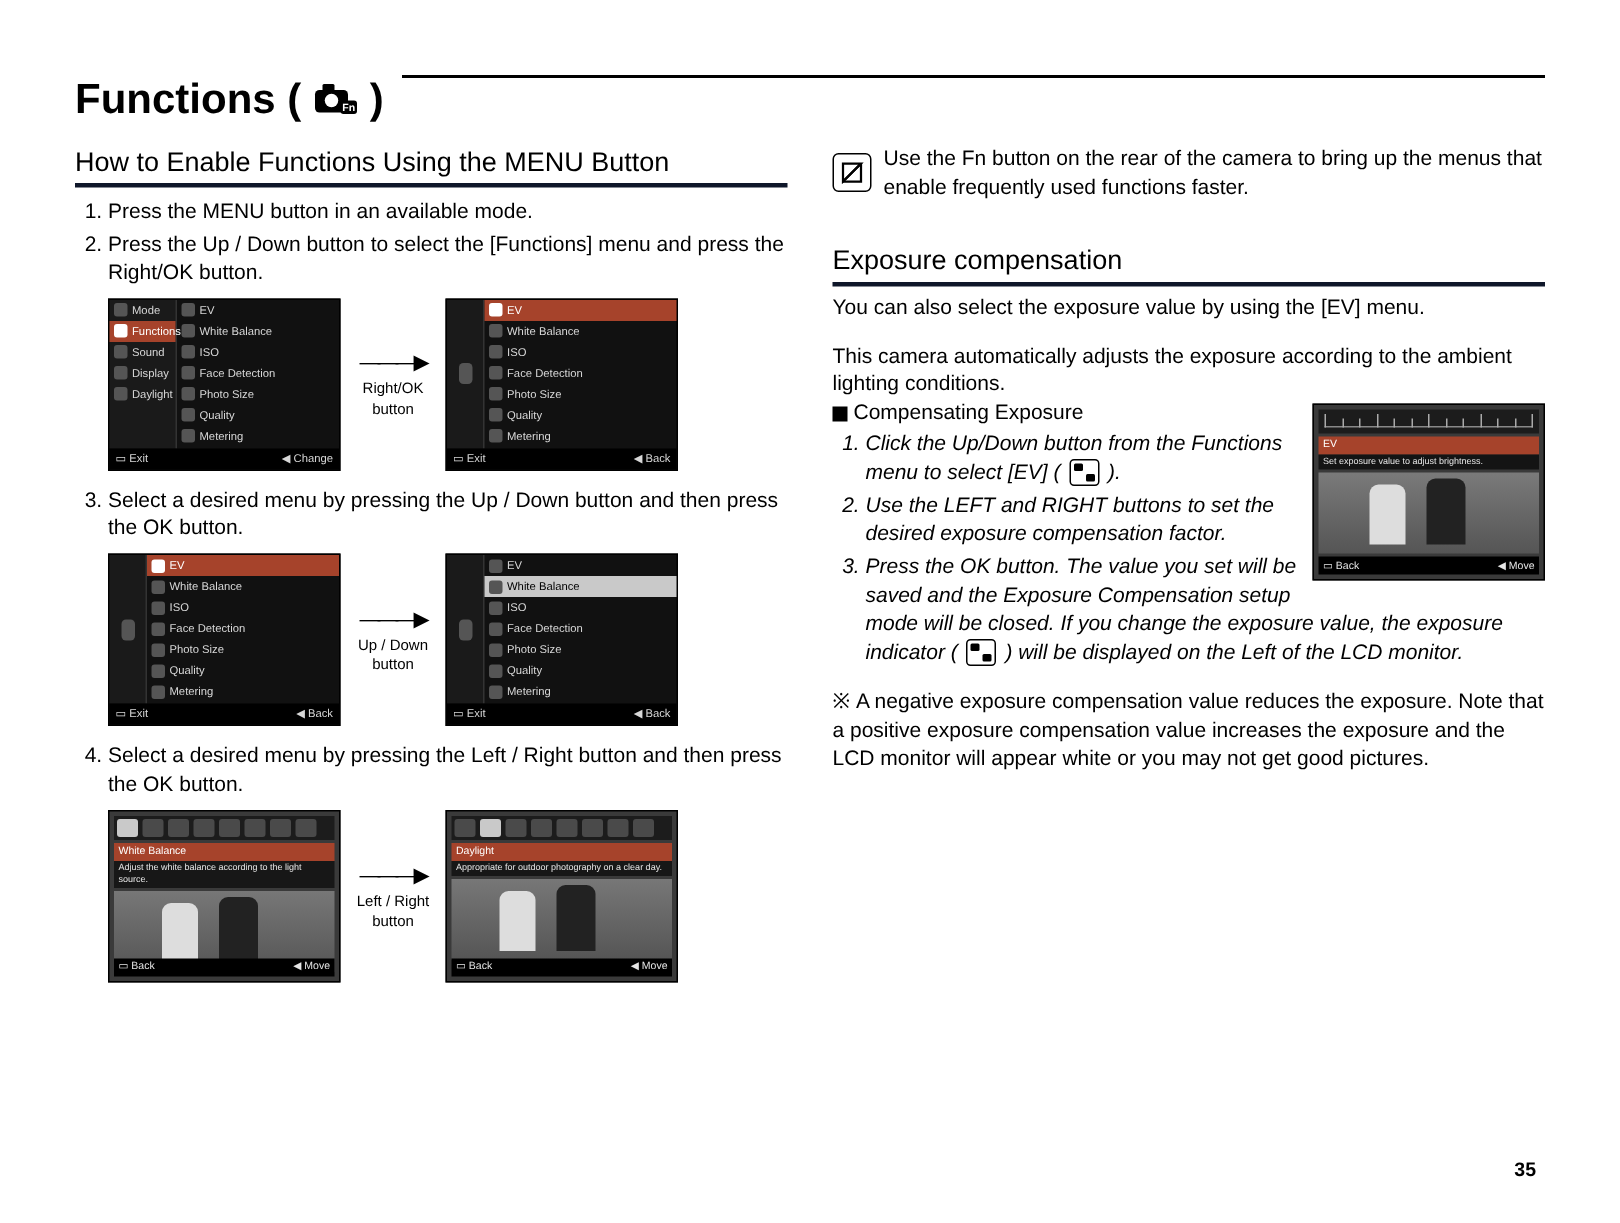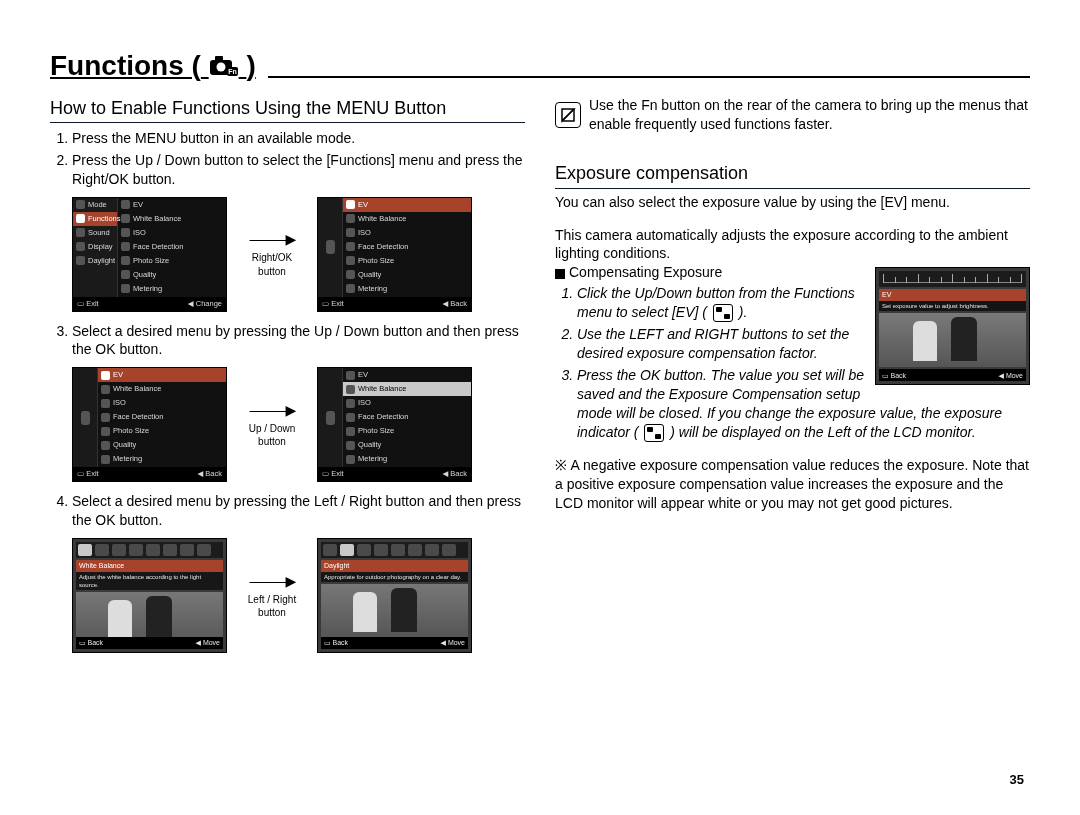--- a/index.html
+++ b/index.html
@@ -1,26 +1,26 @@
 <!DOCTYPE html>
 <html><head>
 <meta charset="utf-8">
 <style>
   html,body{margin:0;padding:0;background:#fff;font-family:Arial,Helvetica,sans-serif;color:#000;}
   .page{width:1080px;height:815px;position:relative;padding:50px 50px 0 50px;box-sizing:border-box;}
-  .title-bar{display:flex;align-items:flex-end;text-decoration:underline;}
+  .title-bar{display:flex;align-items:flex-start;}
   h1.title{font-size:28px;font-weight:bold;margin:0 8px 0 0;white-space:nowrap;}
   .title-icon{display:inline-block;vertical-align:middle;}
   .title-rule{flex:1;height:2px;background:#000;margin-left:4px;margin-bottom:6px;}
   .cols{display:flex;gap:30px;margin-top:12px;}
   .col{flex:1;font-size:14px;line-height:1.35;}
-  h2.sub{font-size:18px;font-weight:normal;margin:0 0 4px 0;border-bottom:1px solid #0f172a;padding-bottom:2px;}
+  h2.sub{font-size:18px;font-weight:normal;margin:0 0 4px 0;border-bottom:3px solid #0f172a;padding-bottom:2px;}
   ol.steps{margin:6px 0 0 0;padding-left:22px;}
   ol.steps>li{margin-bottom:3px;}
-  .fig-row{display:flex;align-items:center;gap:20px;margin:8px 0 10px 22px;}
+  .fig-row{display:flex;align-items:center;gap:10px;margin:8px 0 10px 22px;}
   .arrow-block{display:flex;flex-direction:column;align-items:center;font-size:10px;color:#000;gap:2px;}
   .arrow{font-size:14px;letter-spacing:-2px;}
   .screen{width:155px;height:115px;background:#111;color:#d8d8d8;font-size:7.5px;border:1px solid #000;position:relative;box-sizing:border-box;}
   .screen-body{display:flex;height:calc(100% - 14px);}
   .screen-left{width:44px;background:#1a1a1a;border-right:1px solid #333;}
   .screen-right{flex:1;}
   .mrow{display:flex;align-items:center;height:14px;padding:0 3px;gap:3px;}
   .mrow.hi{background:#a6432b;color:#fff;}
   .mrow.hi2{background:#c9c9c9;color:#000;}
   .mi{width:9px;height:9px;background:#555;border-radius:2px;flex:0 0 9px;}

